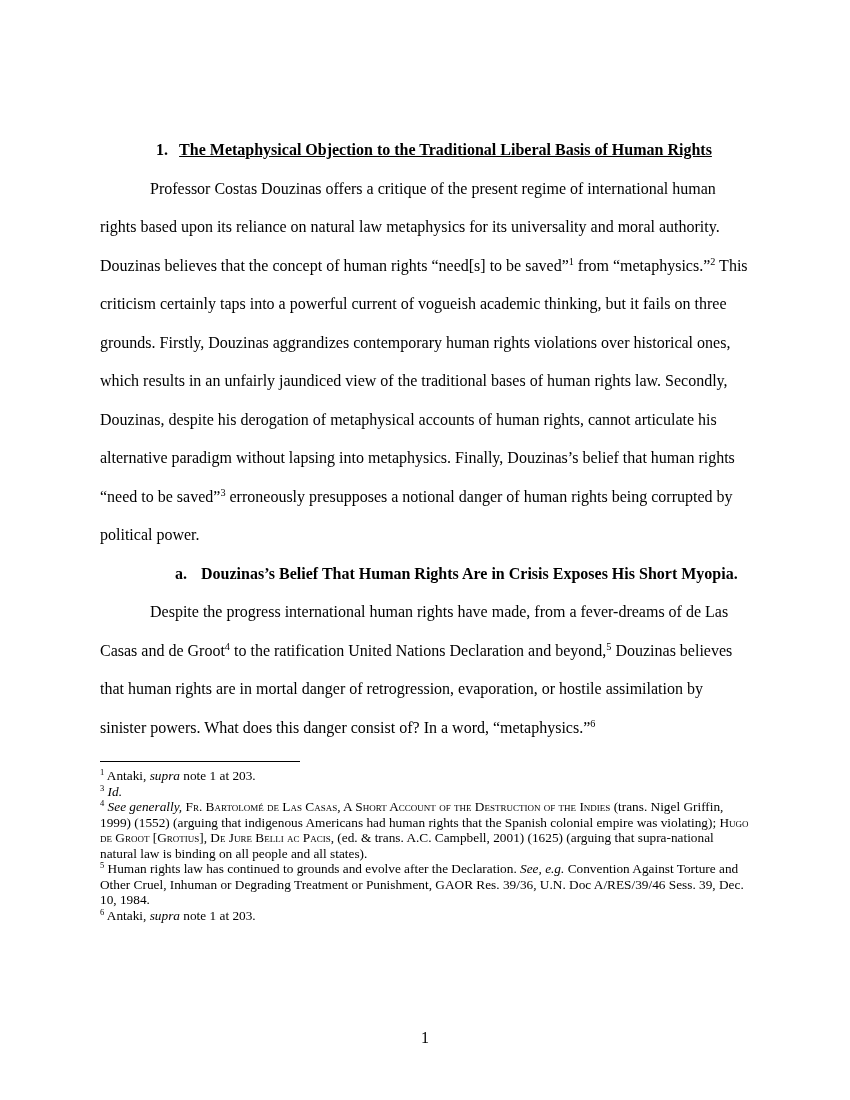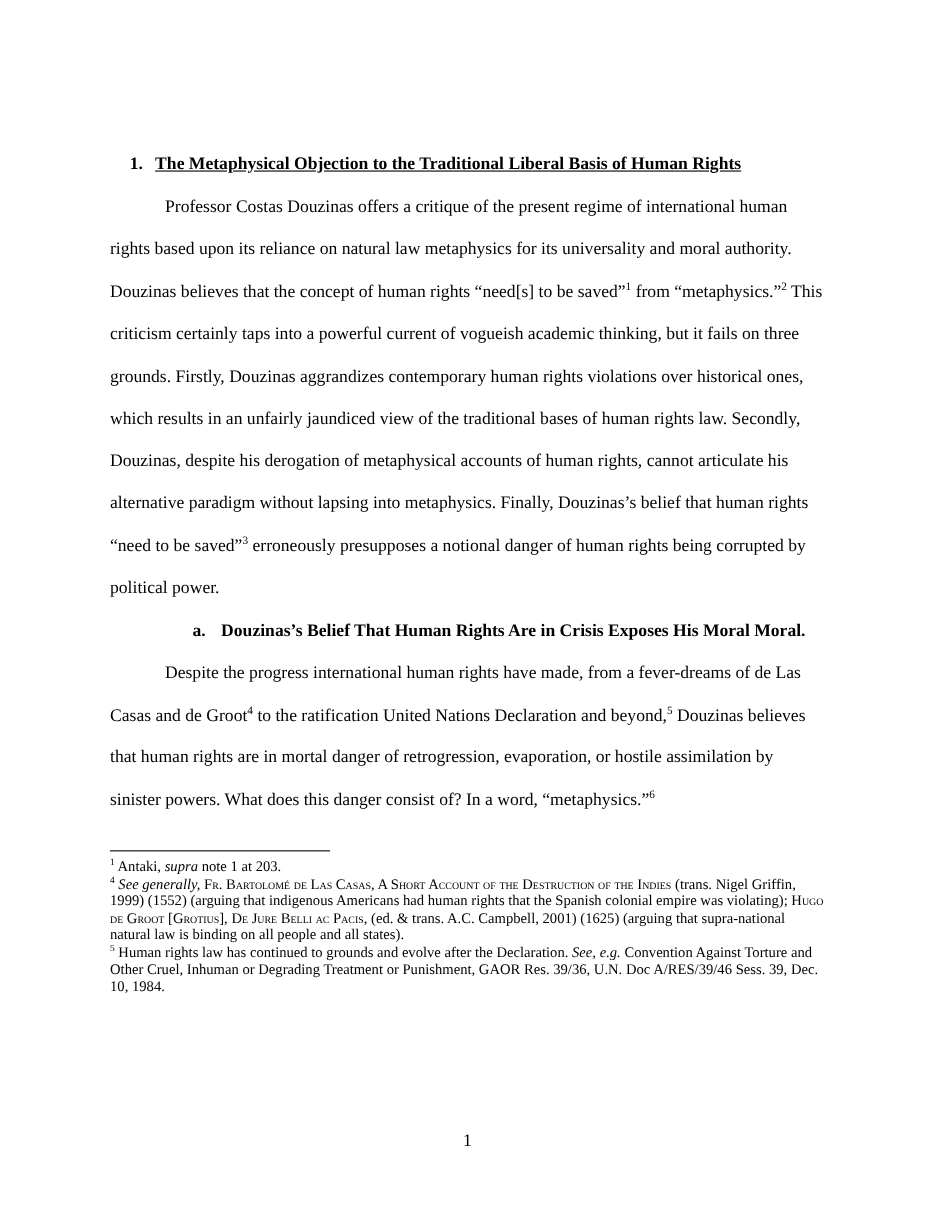--- a/index.html
+++ b/index.html
@@ -17,35 +17,36 @@
     top: 131px;
     left: 100px;
     width: 650px;
     font-size: 16px;
     line-height: 38.5px;
   }
   .heading {
     font-weight: bold;
     padding-left: 18px;
     white-space: nowrap;
+    text-align: center;
   }
   .h-num { display: inline-block; margin-right: 11px; }
   .h-text { text-decoration: underline; }
   .para { margin: 0; text-indent: 50px; }
   .subheading {
     font-weight: bold;
     position: relative;
     padding-left: 101px;
   }
   .sh-num { position: absolute; left: 75px; }
   sup { font-size: 0.64em; line-height: 0; vertical-align: super; }
   .it { font-style: italic; }
   .sc { font-variant: small-caps; }
   .footnote-block {
-    margin-top: 26px;
+    margin-top: 14px;
     font-size: 13.3px;
     line-height: 15.5px;
   }
   .fn-sep {
     width: 200px;
     border-top: 1.8px solid #000000;
     margin-bottom: 6px;
   }
   .footnote { margin: 0; }
   .page-number {
@@ -64,30 +65,32 @@
 <div class="page">
   <div class="content">
 
     <div class="heading">
       <span class="h-num">1.</span><span class="h-text">The Metaphysical Objection to the Traditional Liberal Basis of Human Rights</span>
     </div>
 
     <p class="para"><span>Professor Costas Douzinas offers a critique of the present regime of international human rights based upon its reliance on natural law metaphysics for its universality and moral authority. Douzinas believes that the concept of human rights “need[s] to be saved”</span><sup>1</sup><span> from “metaphysics.”</span><sup>2</sup><span> This criticism certainly taps into a powerful current of vogueish academic thinking, but it fails on three grounds. Firstly, Douzinas aggrandizes contemporary human rights violations over historical ones, which results in an unfairly jaundiced view of the traditional bases of human rights law.  Secondly, Douzinas, despite his derogation of metaphysical accounts of human rights, cannot articulate his alternative paradigm without lapsing into metaphysics. Finally, Douzinas’s belief that human rights “need to be saved”</span><sup>3</sup><span> erroneously presupposes a notional danger of human rights being corrupted by political power.</span></p>
 
     <div class="subheading">
-      <span class="sh-num">a.</span><span class="sh-text">Douzinas’s Belief That Human Rights Are in Crisis Exposes His Moral Moral.</span>
+      <span class="sh-num">a.</span><span class="sh-text">Douzinas’s Belief That Human Rights Are in Crisis Exposes His Short Myopia.</span>
     </div>
 
     <p class="para"><span>Despite the progress international human rights have made, from a fever-dreams of de Las Casas and de Groot</span><sup>4</sup><span> to the ratification United Nations Declaration and beyond,</span><sup>5</sup><span> Douzinas believes that human rights are in mortal danger of retrogression, evaporation, or hostile assimilation by sinister powers.  What does this danger consist of?  In a word, “metaphysics.”</span><sup>6</sup></p>
 
     <div class="footnote-block">
       <div class="fn-sep"></div>
       <div id="footnotes">
           <div class="footnote"><sup>1</sup><span> Antaki, </span><span class="it">supra</span><span> note 1 at 203.</span></div>
+          <div class="footnote"><sup>3</sup><span> </span><span class="it">Id.</span></div>
           <div class="footnote"><sup>4</sup><span> </span><span class="it">See generally,</span><span> </span><span class="sc">Fr. Bartolomé de Las Casas, A Short Account of the Destruction of the Indies</span><span> (trans. Nigel Griffin, 1999) (1552) (arguing that indigenous Americans had human rights that the Spanish colonial empire was violating); </span><span class="sc">Hugo de Groot [Grotius], De Jure Belli ac Pacis,</span><span> (ed. &amp; trans. A.C. Campbell, 2001) (1625) (arguing that supra-national natural law is binding on all people and all states).</span></div>
           <div class="footnote"><sup>5</sup><span> Human rights law has continued to grounds and evolve after the Declaration.  </span><span class="it">See, e.g.</span><span> Convention Against Torture and Other Cruel, Inhuman or Degrading Treatment or Punishment, GAOR Res. 39/36, U.N. Doc A/RES/39/46 Sess. 39, Dec. 10, 1984.</span></div>
+          <div class="footnote"><sup>6</sup><span> Antaki, </span><span class="it">supra</span><span> note 1 at 203.</span></div>
         </div>
     </div>
 
   </div>
 
   <div class="page-number">1</div>
 </div>
 
 </body></html>

